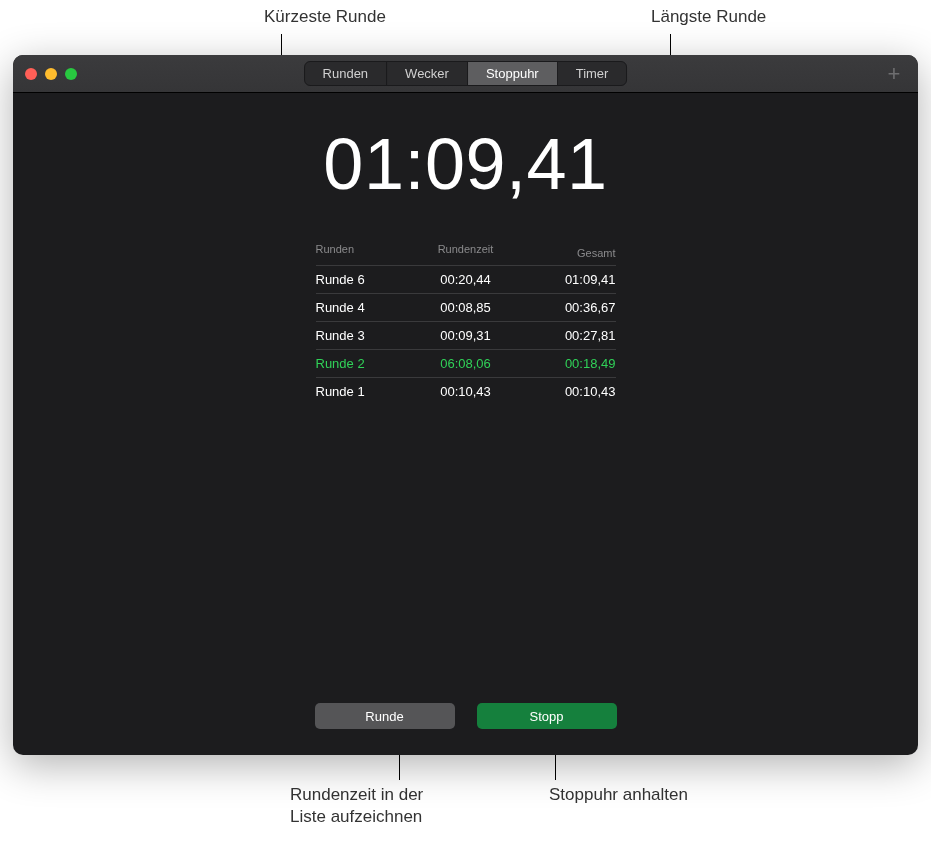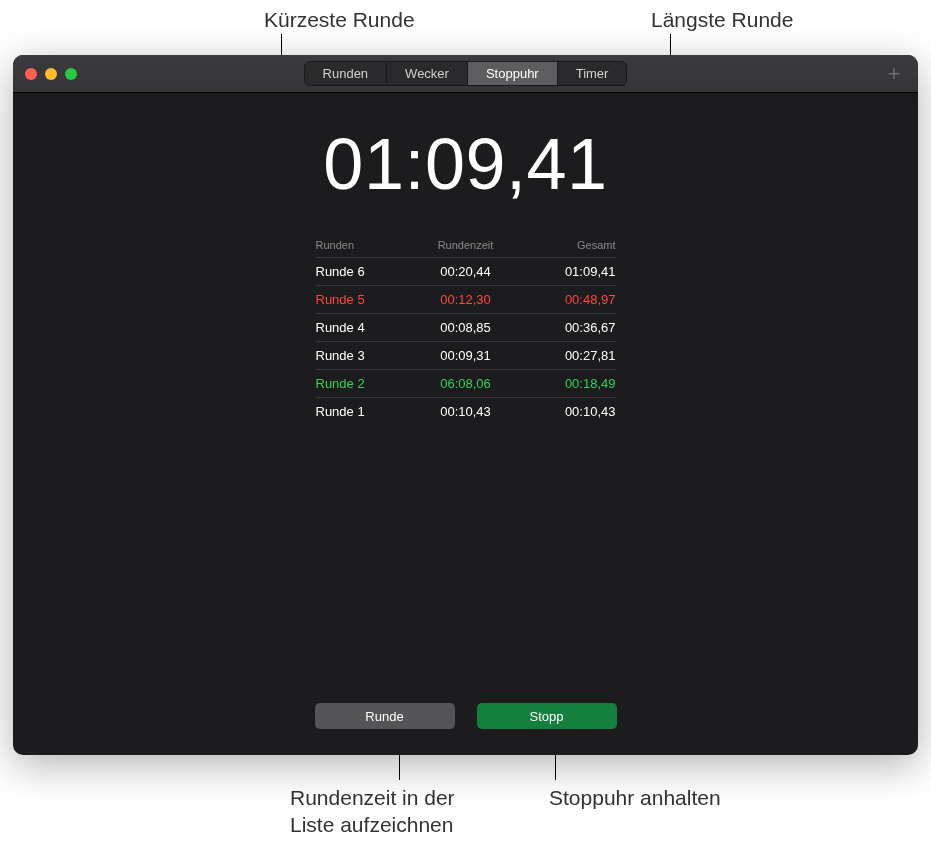--- a/index.html
+++ b/index.html
@@ -6,21 +6,21 @@
   body {
     width: 931px;
     height: 851px;
     background: #ffffff;
     font-family: -apple-system, "Helvetica Neue", Arial, sans-serif;
     position: relative;
     overflow: hidden;
   }
   .callout {
     position: absolute;
-    font-size: 21px;
+    font-size: 17px;
     color: #333;
     line-height: 1.3;
   }
   .callout-line {
     position: absolute;
     background: #000;
   }
   .app-window {
     position: absolute;
     left: 13px;
@@ -105,21 +105,21 @@
     grid-template-columns: 100px 100px 100px;
     align-items: center;
   }
   .lap-header {
     font-size: 11px;
     color: #8a8a8c;
     padding-bottom: 6px;
   }
   .lap-header .col-lap { text-align: left; }
   .lap-header .col-time { text-align: center; }
-  .lap-header .col-total { text-align: right; }
+  .lap-header .col-total { text-align: right; margin-top: 8px; }
   .lap-row {
     font-size: 13px;
     color: #fff;
     padding: 6px 0;
     border-top: 1px solid #3a3a3c;
     font-variant-numeric: tabular-nums;
   }
   .lap-row .col-lap { text-align: left; }
   .lap-row .col-time { text-align: center; }
   .lap-row .col-total { text-align: right; }
@@ -190,25 +190,20 @@
         <div class="col-lap">Runden</div>
         <div class="col-time">Rundenzeit</div>
         <div class="col-total">Gesamt</div>
       </div>
       <div id="lap-rows">
           <div class="lap-row ">
             <div class="col-lap">Runde 6</div>
             <div class="col-time">00:20,44</div>
             <div class="col-total">01:09,41</div>
           </div>
-          <div class="lap-row longest">
-            <div class="col-lap">Runde 5</div>
-            <div class="col-time">00:12,30</div>
-            <div class="col-total">00:48,97</div>
-          </div>
           <div class="lap-row ">
             <div class="col-lap">Runde 4</div>
             <div class="col-time">00:08,85</div>
             <div class="col-total">00:36,67</div>
           </div>
           <div class="lap-row ">
             <div class="col-lap">Runde 3</div>
             <div class="col-time">00:09,31</div>
             <div class="col-total">00:27,81</div>
           </div>

